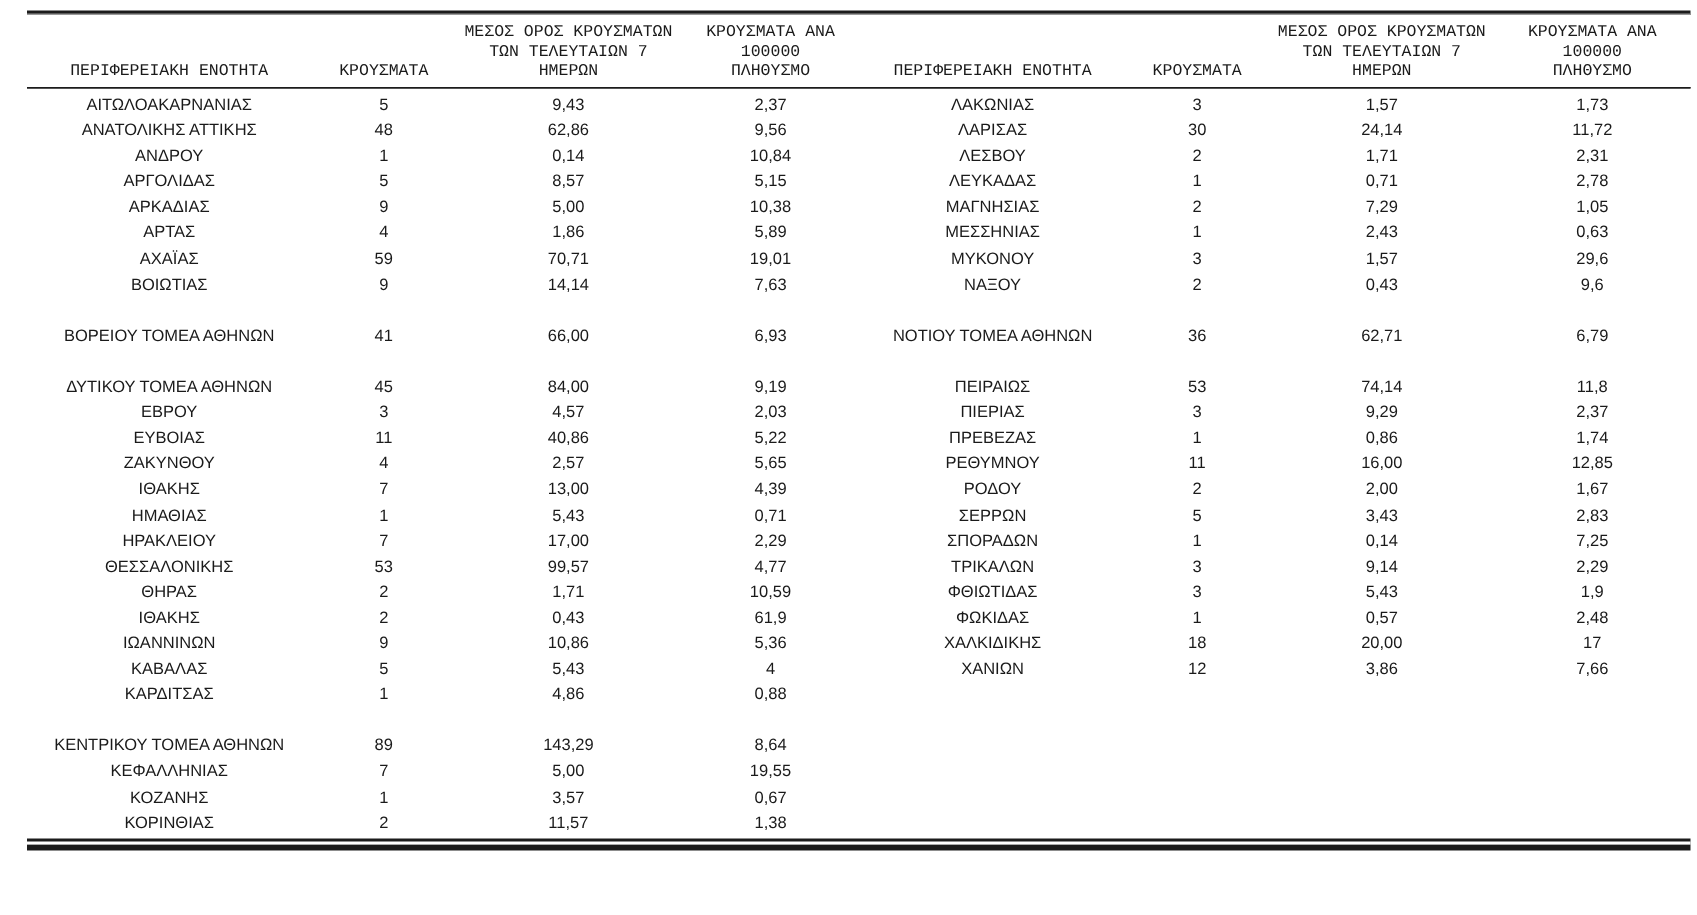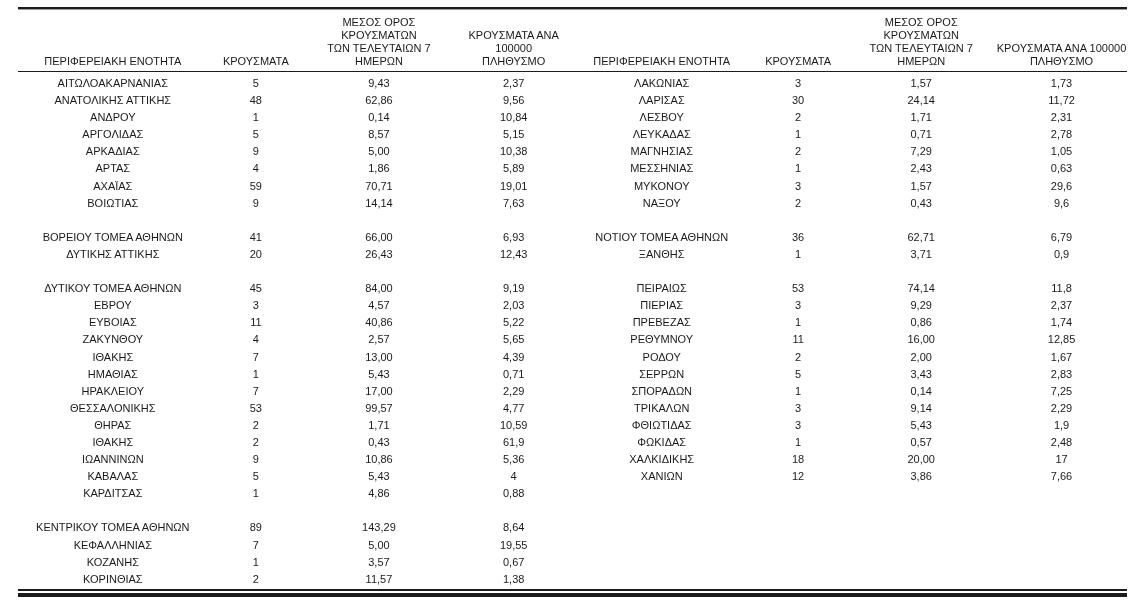--- a/index.html
+++ b/index.html
@@ -30,20 +30,21 @@
   }
   table.cases thead th{
     font-size:11px;
     font-weight:normal;
     line-height:13px;
     vertical-align:bottom;
     text-align:center;
     white-space:pre-line;
     padding:6px 0 3px 0;
     border-bottom:1.5px solid var(--rule-dark);
+    font-family:Liberation Mono, monospace;
   }
   table.cases tbody td{
     font-size:11px;
     height:17.1px;
     line-height:17.1px;
     padding:0;
     text-align:center;
     vertical-align:middle;
     overflow:hidden;
     white-space:nowrap;
@@ -185,30 +186,20 @@
           <td>ΒΟΡΕΙΟΥ ΤΟΜΕΑ ΑΘΗΝΩΝ</td>
           <td>41</td>
           <td>66,00</td>
           <td>6,93</td>
           <td>ΝΟΤΙΟΥ ΤΟΜΕΑ ΑΘΗΝΩΝ</td>
           <td>36</td>
           <td>62,71</td>
           <td>6,79</td>
         </tr>
         <tr>
-          <td>ΔΥΤΙΚΗΣ ΑΤΤΙΚΗΣ</td>
-          <td>20</td>
-          <td>26,43</td>
-          <td>12,43</td>
-          <td>ΞΑΝΘΗΣ</td>
-          <td>1</td>
-          <td>3,71</td>
-          <td>0,9</td>
-        </tr>
-        <tr>
           <td></td>
           <td></td>
           <td></td>
           <td></td>
           <td></td>
           <td></td>
           <td></td>
           <td></td>
         </tr>
         <tr>

